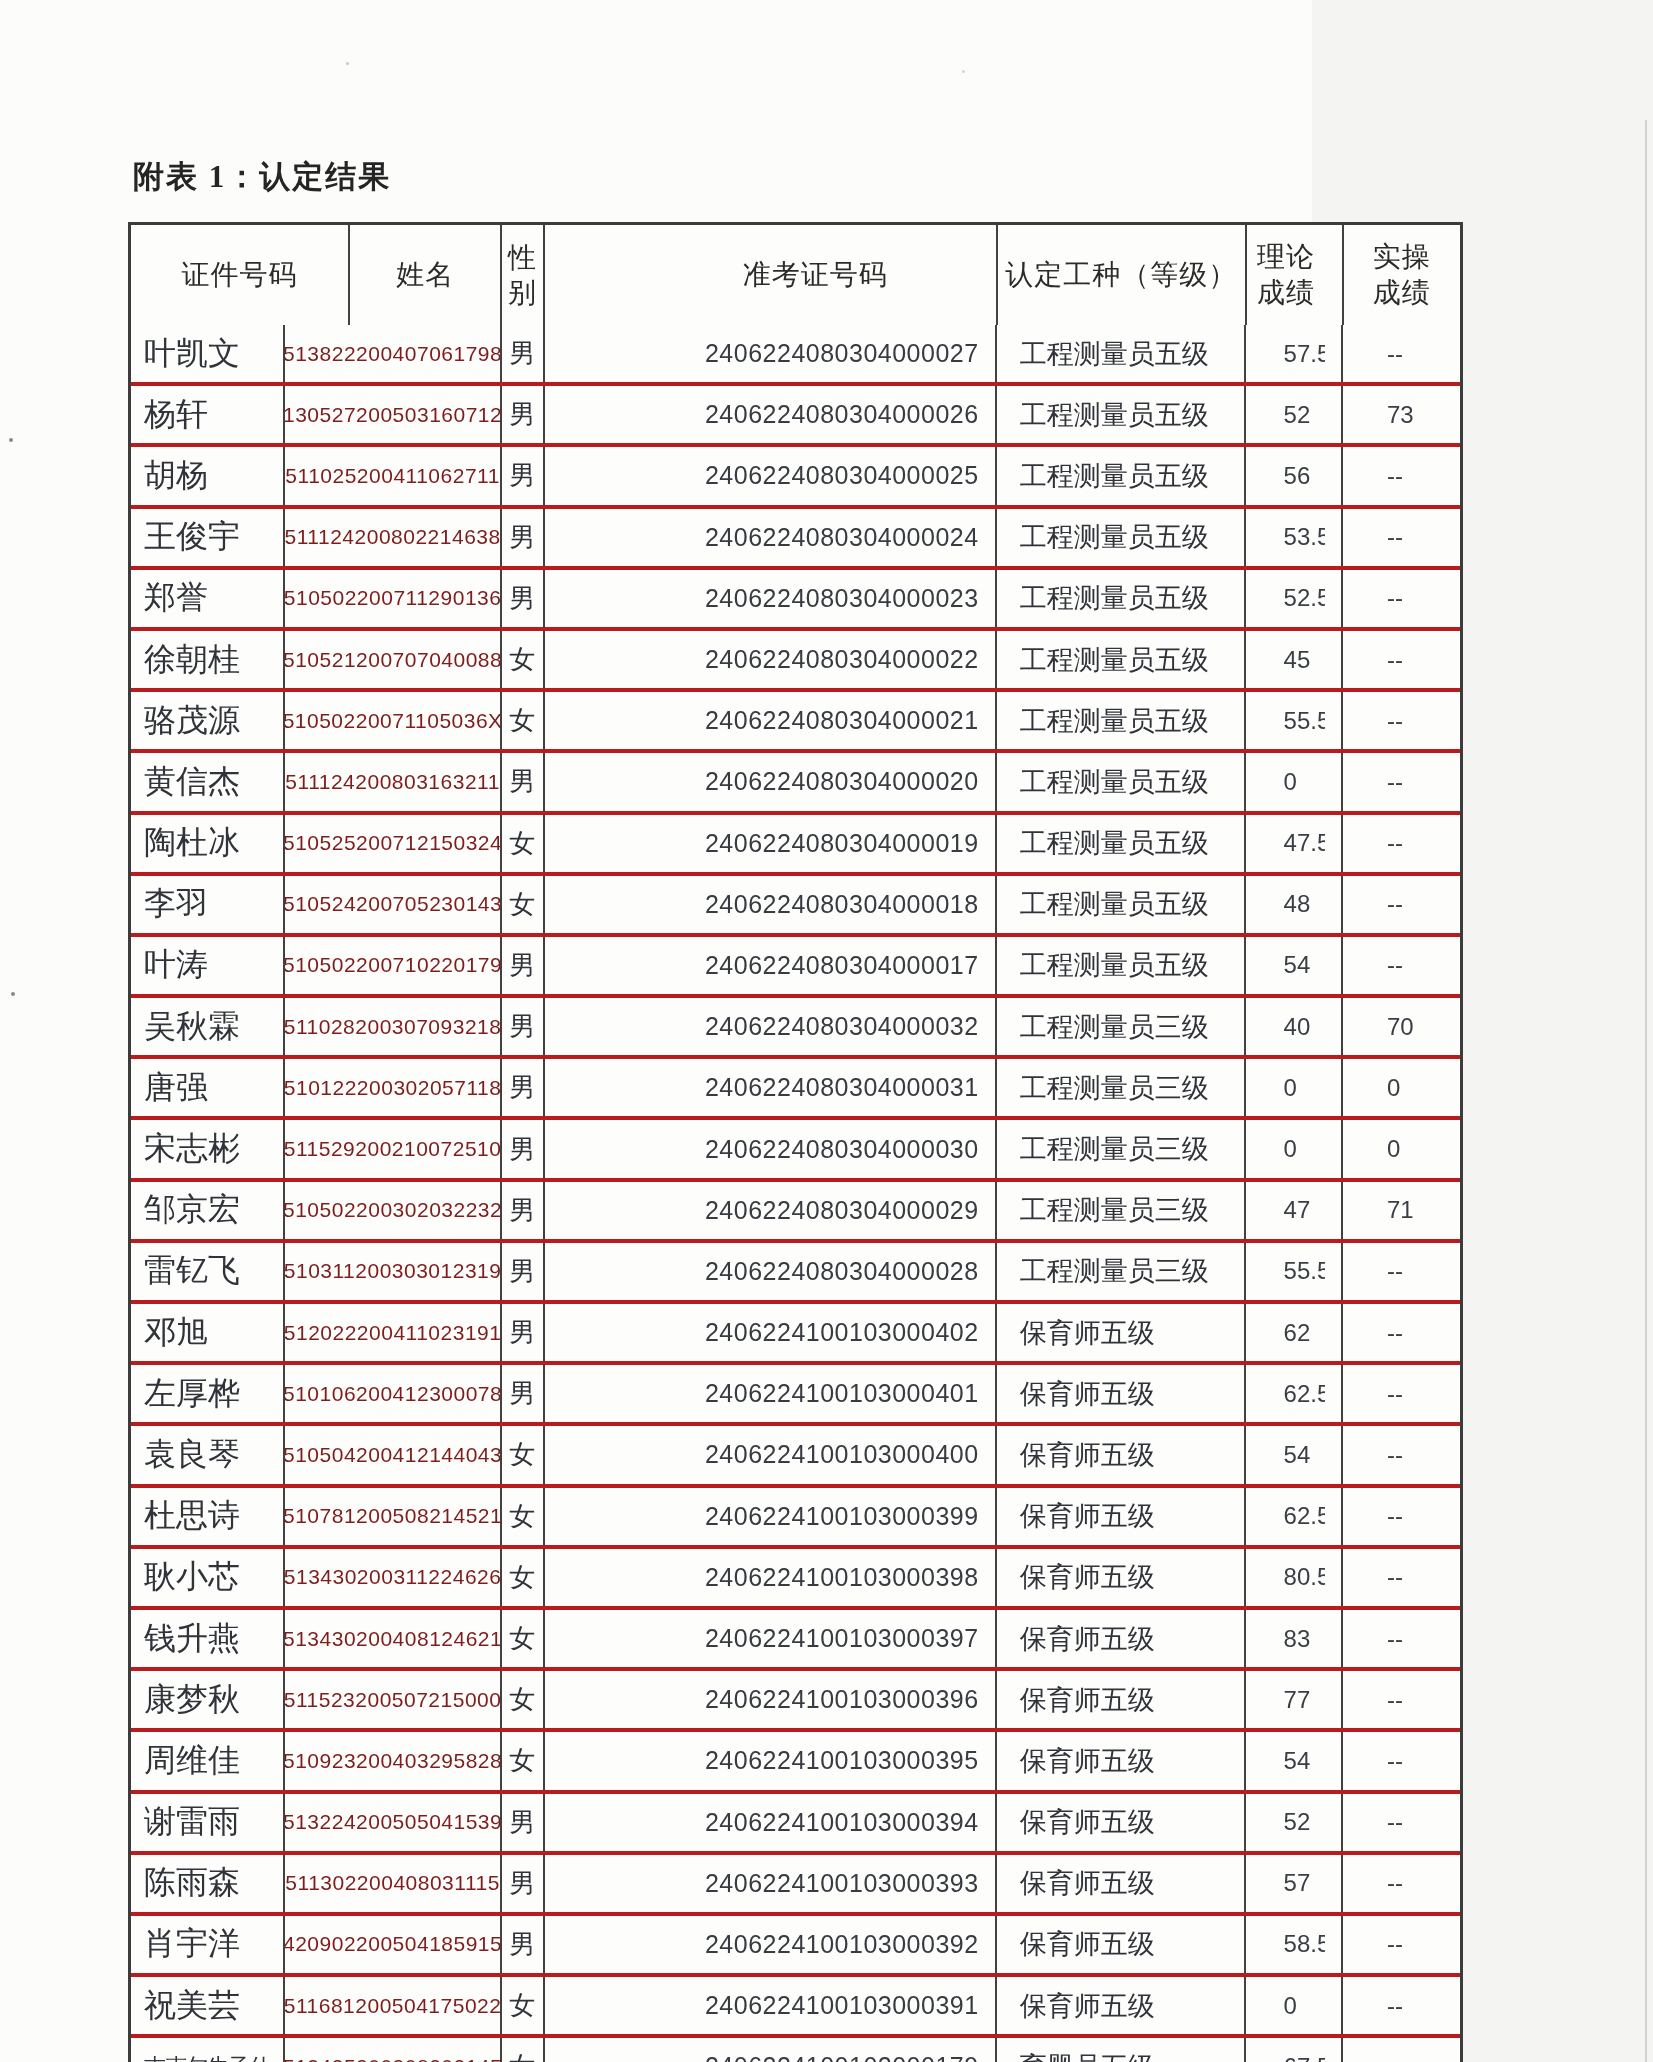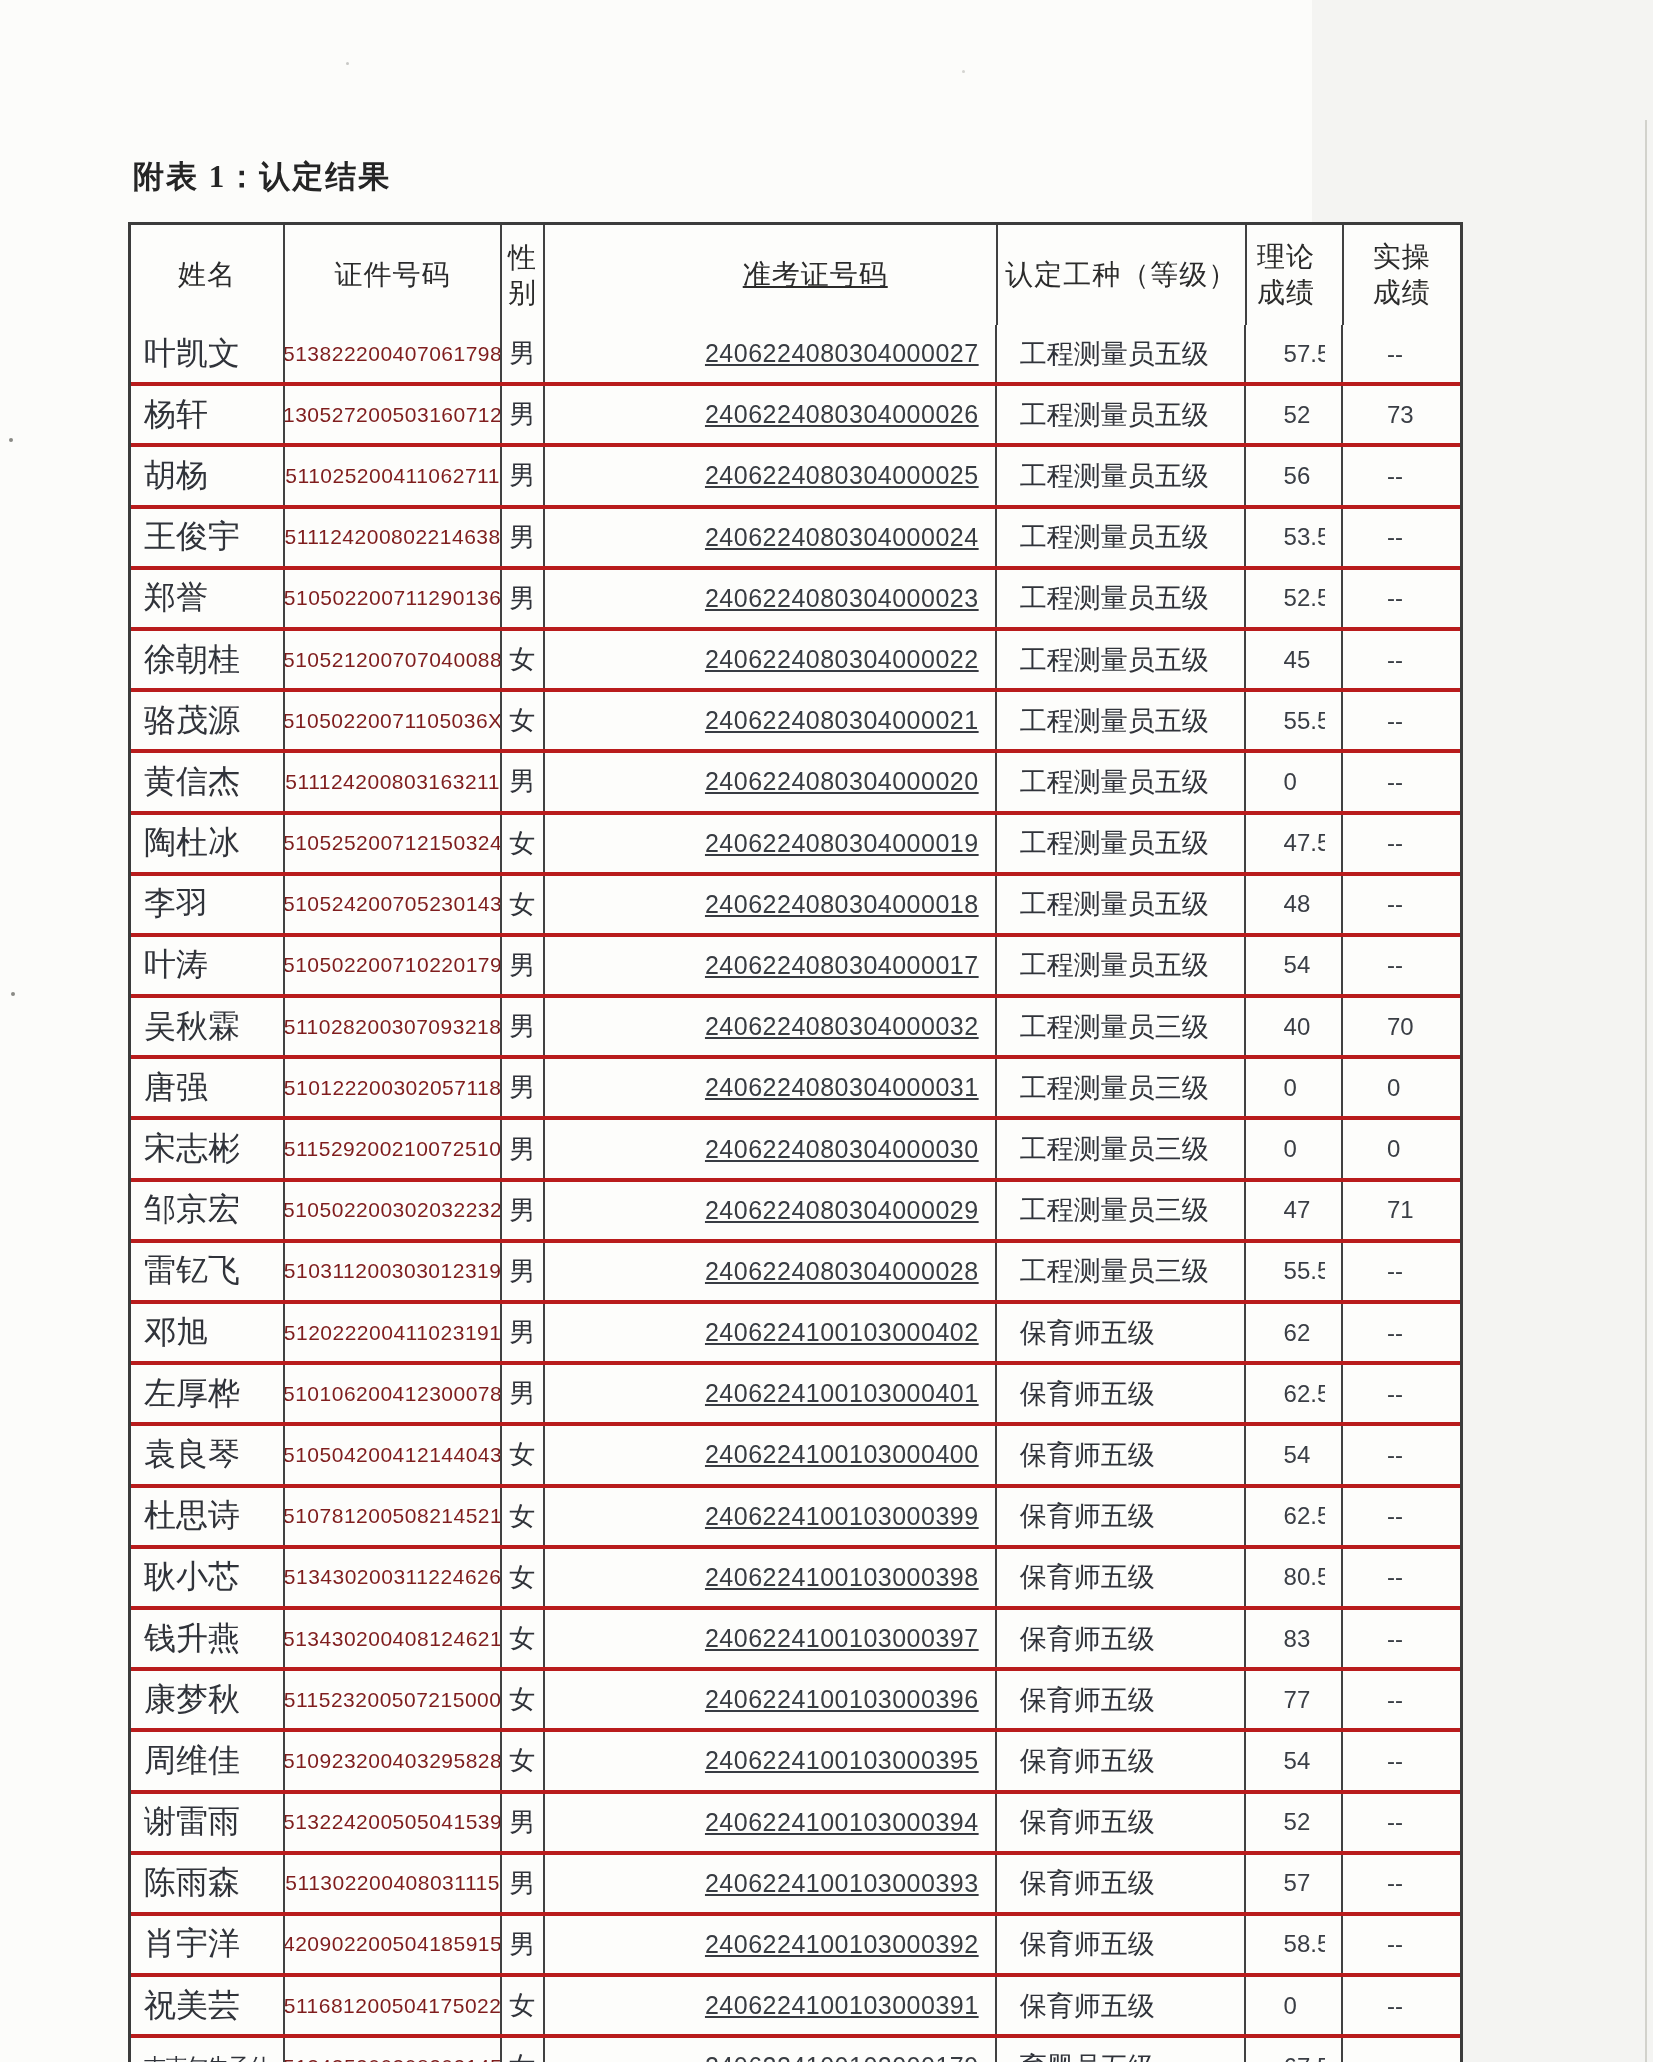--- a/index.html
+++ b/index.html
@@ -46,21 +46,21 @@
     box-sizing:border-box;
     color:#30333a;
     overflow:hidden;white-space:nowrap;
   }
   .cell + .cell{border-left:2px solid #414141;}
 
   
   .c0{width:154px;justify-content:flex-start;padding-left:13px;font-size:32px;}
   .c1{width:220px;justify-content:center;font-family:"Liberation Sans",sans-serif;font-size:21px;letter-spacing:.5px;color:#7f1d1d;}
   .c2{width:43px;justify-content:center;font-size:26px;}
-  .c3{width:458px;justify-content:flex-end;padding-right:16px;font-family:"Liberation Sans",sans-serif;font-size:25px;letter-spacing:.5px;color:#383c42;text-decoration:underline;}
+  .c3{width:458px;justify-content:flex-end;padding-right:16px;font-family:"Liberation Sans",sans-serif;font-size:25px;letter-spacing:.5px;color:#383c42;}
   .c4{width:252px;justify-content:flex-start;padding-left:23px;font-size:27px;}
   .c5{width:82px;justify-content:flex-start;padding-left:38px;font-family:"Liberation Sans",sans-serif;font-size:24px;color:#3a3e45;}
   .c6{width:120px;justify-content:flex-start;padding-left:44px;font-family:"Liberation Sans",sans-serif;font-size:24px;color:#3a3e45;margin-left:16px;}
 
   .c0.tight{font-size:22px;letter-spacing:-1px;}
 
   
   .hdr .cell{
     font-family:"Liberation Serif",serif;
     font-size:28px;color:#2b2b2b;letter-spacing:1px;
@@ -80,22 +80,22 @@
   <div class="edge-line"></div>
   <div class="speck s1"></div>
   <div class="speck s2"></div>
   <div class="speck s3"></div>
   <div class="speck s4"></div>
 
   <div class="doc-title">附表 1：认定结果</div>
 
   <div class="tbl">
     <div class="row hdr">
+      <div class="cell c1">证件号码</div>
       <div class="cell c0">姓名</div>
-      <div class="cell c1">证件号码</div>
       <div class="cell c2">
           <span>性别</span>
         </div>
       <div class="cell c3">准考证号码</div>
       <div class="cell c4">认定工种（等级）</div>
       <div class="cell c5">
           <span>理论成绩</span>
         </div>
       <div class="cell c6">
           <span>实操成绩</span>

